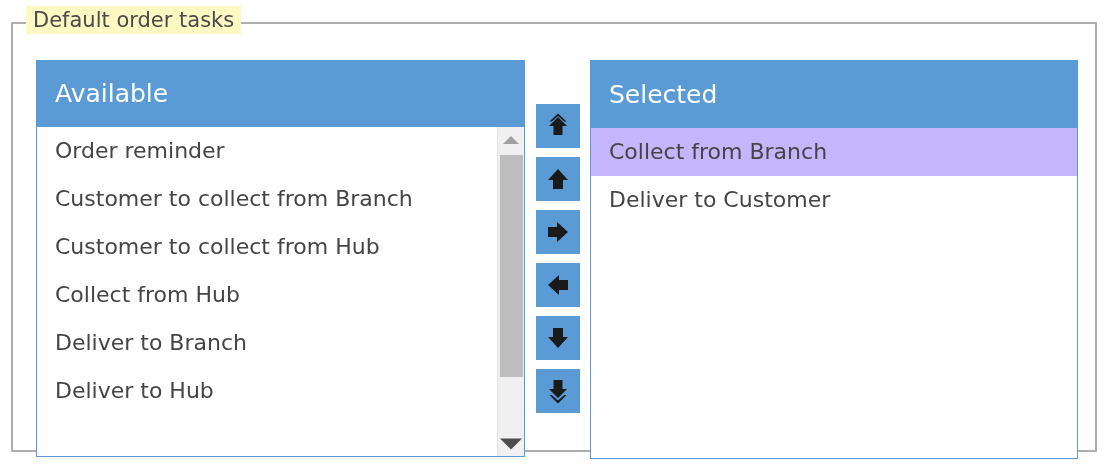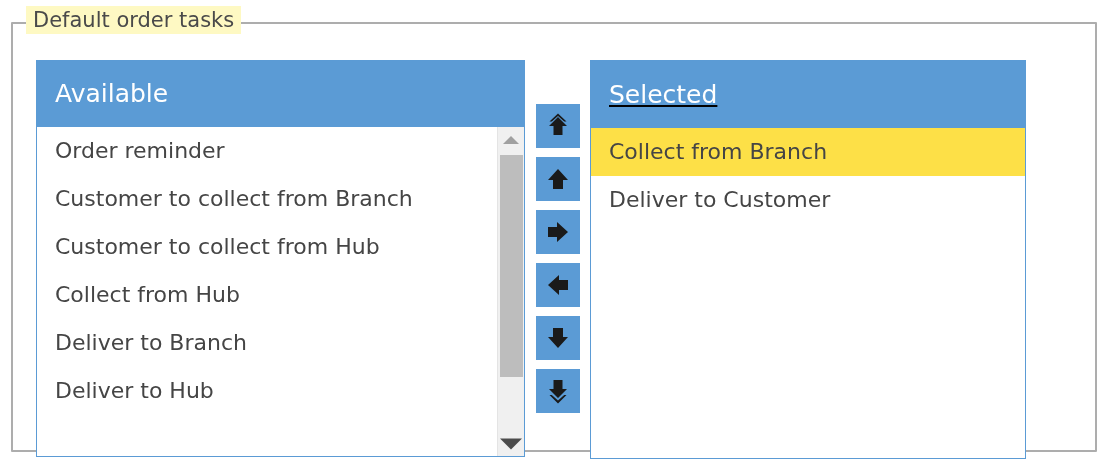--- a/index.html
+++ b/index.html
@@ -55,23 +55,22 @@
   }
   .panel.available {
     left: 36px;
     top: 44px;
     width: 489px;
     height: 397px;
   }
   .panel.selected {
     left: 590px;
     top: 44px;
-    width: 436px;
+    width: 488px;
     height: 399px;
-    text-decoration: underline;
   }
 
   .panel-header {
     height: 66px;
     background: #5b9bd5;
     color: #ffffff;
     font-size: 25px;
     line-height: 66px;
     padding-left: 18px;
     box-sizing: border-box;
@@ -104,21 +103,21 @@
     height: 48px;
     line-height: 48px;
     padding-left: 18px;
     font-size: 22px;
     color: #454545;
     white-space: nowrap;
     overflow: hidden;
     box-sizing: border-box;
   }
   .list-item.highlighted {
-    background: #fde047;
+    background: #c4b5fd;
   }
 
   
   .scrollbar {
     position: absolute;
     right: 0;
     top: 0;
     width: 27px;
     height: 330px;
     background: #f0f0f0;

